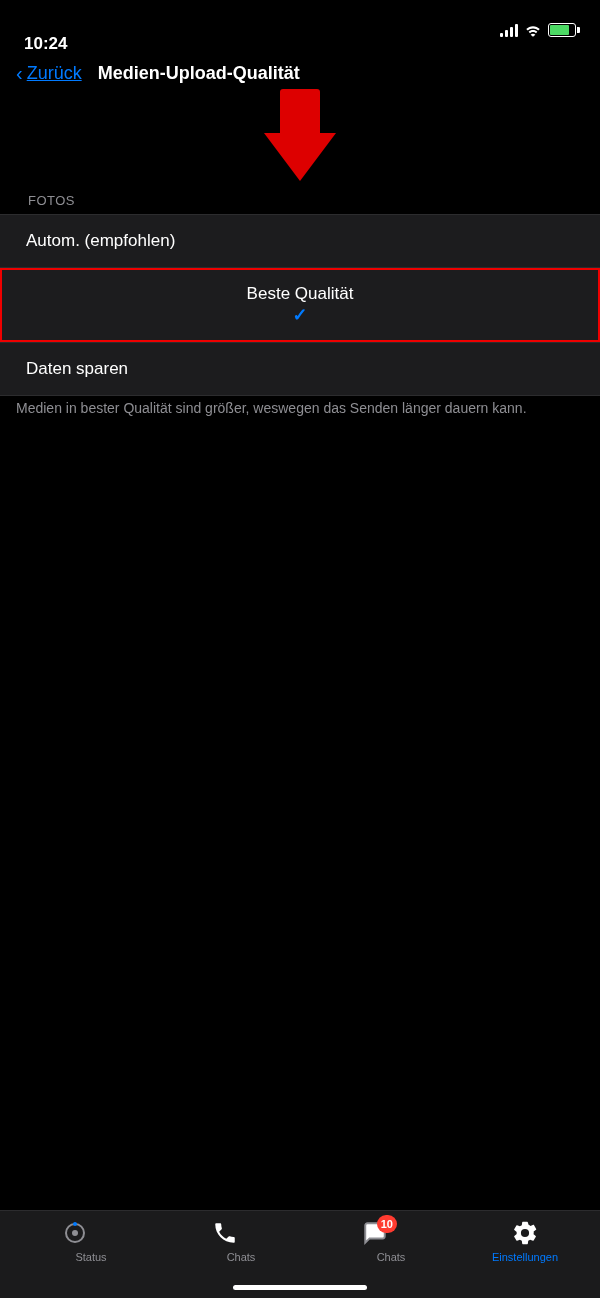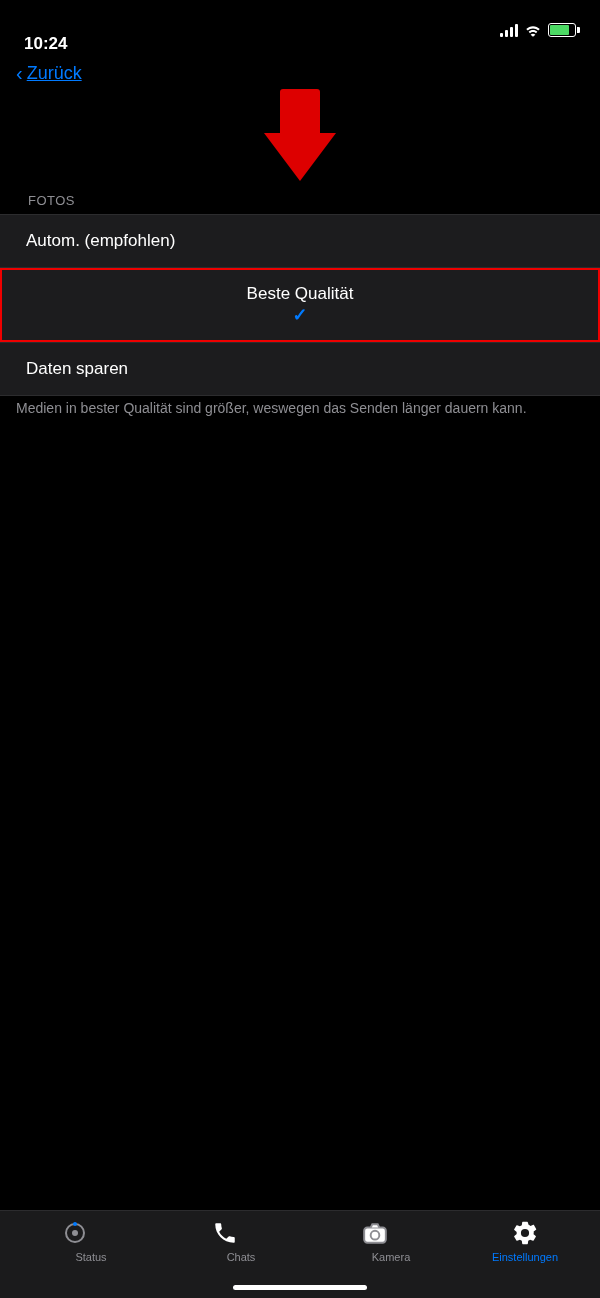--- a/index.html
+++ b/index.html
@@ -267,20 +267,21 @@
       <div class="battery-fill"></div>
     </div>
   </div>
 </div>
 
 <div class="nav-bar">
   <div class="back-button">
     <span class="back-chevron">‹</span>
     <span class="back-label">Zurück</span>
   </div>
+  <span class="nav-title">Medien-Upload-Qualität</span>
 </div>
 
 <div style="position:relative; height:80px; display:flex; justify-content:center; align-items:flex-end;">
   <div style="display:flex; flex-direction:column; align-items:center; margin-bottom:0;">
     <div style="width:40px; height:44px; background:#dd0000; border-radius:3px 3px 0 0;"></div>
     <div style="width:0; height:0; border-left:36px solid transparent; border-right:36px solid transparent; border-top:48px solid #dd0000;"></div>
   </div>
 </div>
 
 <div class="section-header">FOTOS</div>
@@ -319,31 +320,30 @@
 
   <div class="tab-item">
     <div class="tab-icon">
       <svg width="26" height="26" viewBox="0 0 24 24" fill="#8e8e93">
         <path d="M6.6 10.8c1.4 2.8 3.8 5.1 6.6 6.6l2.2-2.2c.3-.3.7-.4 1-.2 1.1.4 2.3.6 3.6.6.6 0 1 .4 1 1V20c0 .6-.4 1-1 1-9.4 0-17-7.6-17-17 0-.6.4-1 1-1h3.5c.6 0 1 .4 1 1 0 1.3.2 2.5.6 3.6.1.3 0 .7-.2 1L6.6 10.8z"></path>
       </svg>
     </div>
     <span class="tab-label">Chats</span>
   </div>
 
+
   <div class="tab-item">
-    <div class="tab-icon">
+    <div class="tab-icon" style="position:relative;">
       <svg width="26" height="26" viewBox="0 0 24 24" fill="none" stroke="#8e8e93" stroke-width="1.8">
-        <rect x="2" y="7" width="20" height="14" rx="3" ry="3"></rect>
-        <circle cx="12" cy="14" r="4"></circle>
-        <path d="M8 7l1.5-3h5L16 7"></path>
+        <path d="M21 15a2 2 0 0 1-2 2H7l-4 4V5a2 2 0 0 1 2-2h14a2 2 0 0 1 2 2z"></path>
       </svg>
-    </div>
-    <span class="tab-label">Kamera</span>
-  </div>
-
+      <div class="badge">10</div>
+    </div>
+    <span class="tab-label">Chats</span>
+  </div>
 
   <div class="tab-item">
     <div class="tab-icon">
       <svg width="28" height="28" viewBox="0 0 24 24" fill="#007aff">
         <path d="M12 15.5A3.5 3.5 0 0 1 8.5 12 3.5 3.5 0 0 1 12 8.5a3.5 3.5 0 0 1 3.5 3.5 3.5 3.5 0 0 1-3.5 3.5m7.43-2.92c.04-.3.07-.62.07-.93s-.03-.63-.07-.94l2.03-1.58c.18-.14.23-.41.12-.61l-1.92-3.32c-.12-.22-.37-.29-.59-.22l-2.39.96c-.5-.38-1.03-.7-1.62-.94L14.4 2.81c-.04-.24-.24-.41-.48-.41h-3.84c-.24 0-.43.17-.47.41L9.25 5.35C8.66 5.59 8.12 5.92 7.63 6.29L5.24 5.33c-.22-.08-.47 0-.59.22L2.74 8.87c-.12.21-.08.47.12.61l2.03 1.58c-.04.31-.07.63-.07.94s.03.63.07.94l-2.03 1.58c-.18.14-.23.41-.12.61l1.92 3.32c.12.22.37.29.59.22l2.39-.96c.5.38 1.03.7 1.62.94l.36 2.54c.05.24.24.41.48.41h3.84c.24 0 .44-.17.47-.41l.36-2.54c.59-.24 1.13-.56 1.62-.94l2.39.96c.22.08.47 0 .59-.22l1.92-3.32c.12-.21.07-.47-.12-.61l-2.01-1.58z"></path>
       </svg>
     </div>
     <span class="tab-label-active">Einstellungen</span>
   </div>
 

